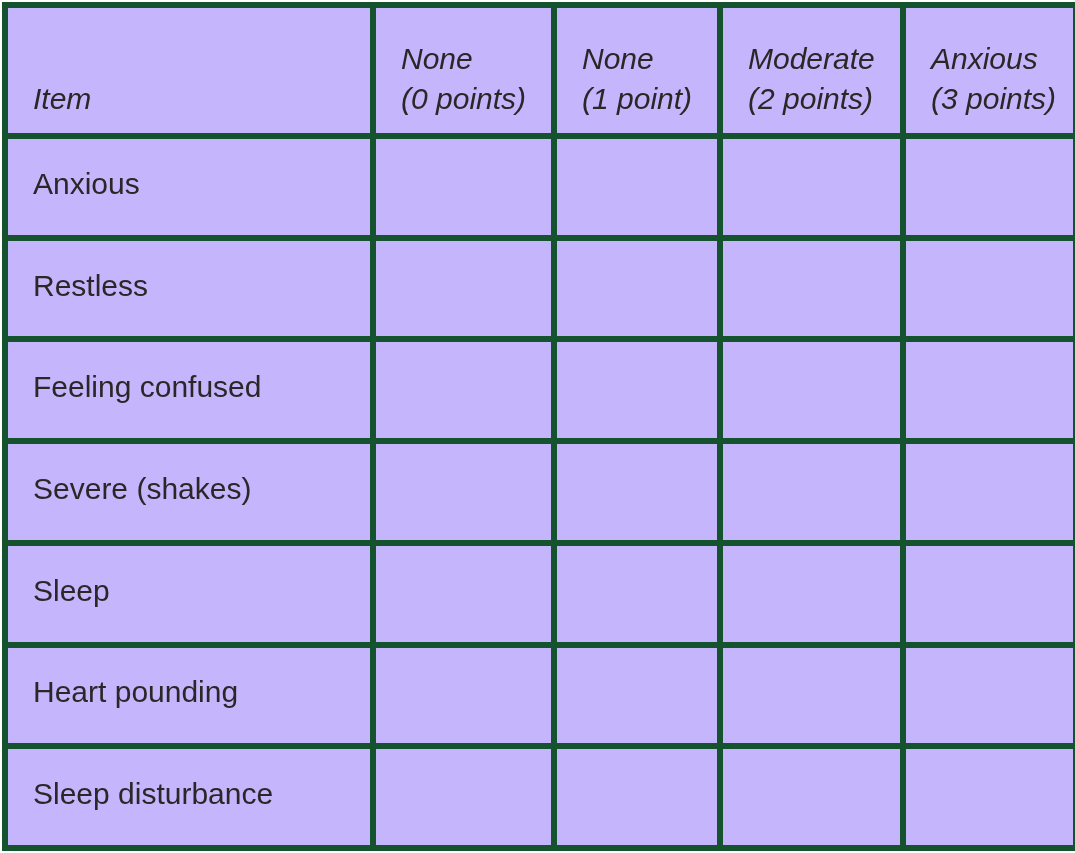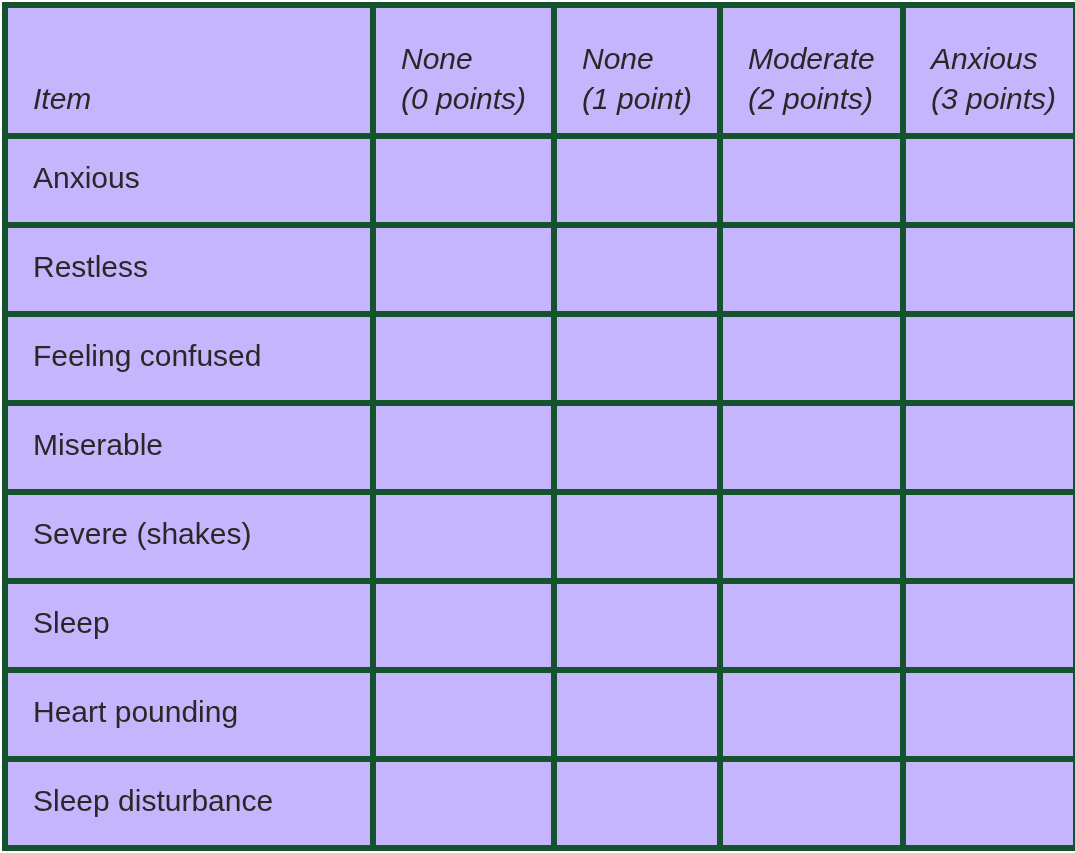--- a/index.html
+++ b/index.html
@@ -108,27 +108,20 @@
       </tr>
 
       <tr class="data-row">
         <th class="item-cell">Feeling confused</th>
         <td class="score-cell"></td>
         <td class="score-cell"></td>
         <td class="score-cell"></td>
         <td class="score-cell"></td>
       </tr>
 
-      <tr class="data-row">
-        <th class="item-cell">Miserable</th>
-        <td class="score-cell"></td>
-        <td class="score-cell"></td>
-        <td class="score-cell"></td>
-        <td class="score-cell"></td>
-      </tr>
 
 
       <tr class="data-row">
         <th class="item-cell">Severe (shakes)</th>
         <td class="score-cell"></td>
         <td class="score-cell"></td>
         <td class="score-cell"></td>
         <td class="score-cell"></td>
       </tr>
 

